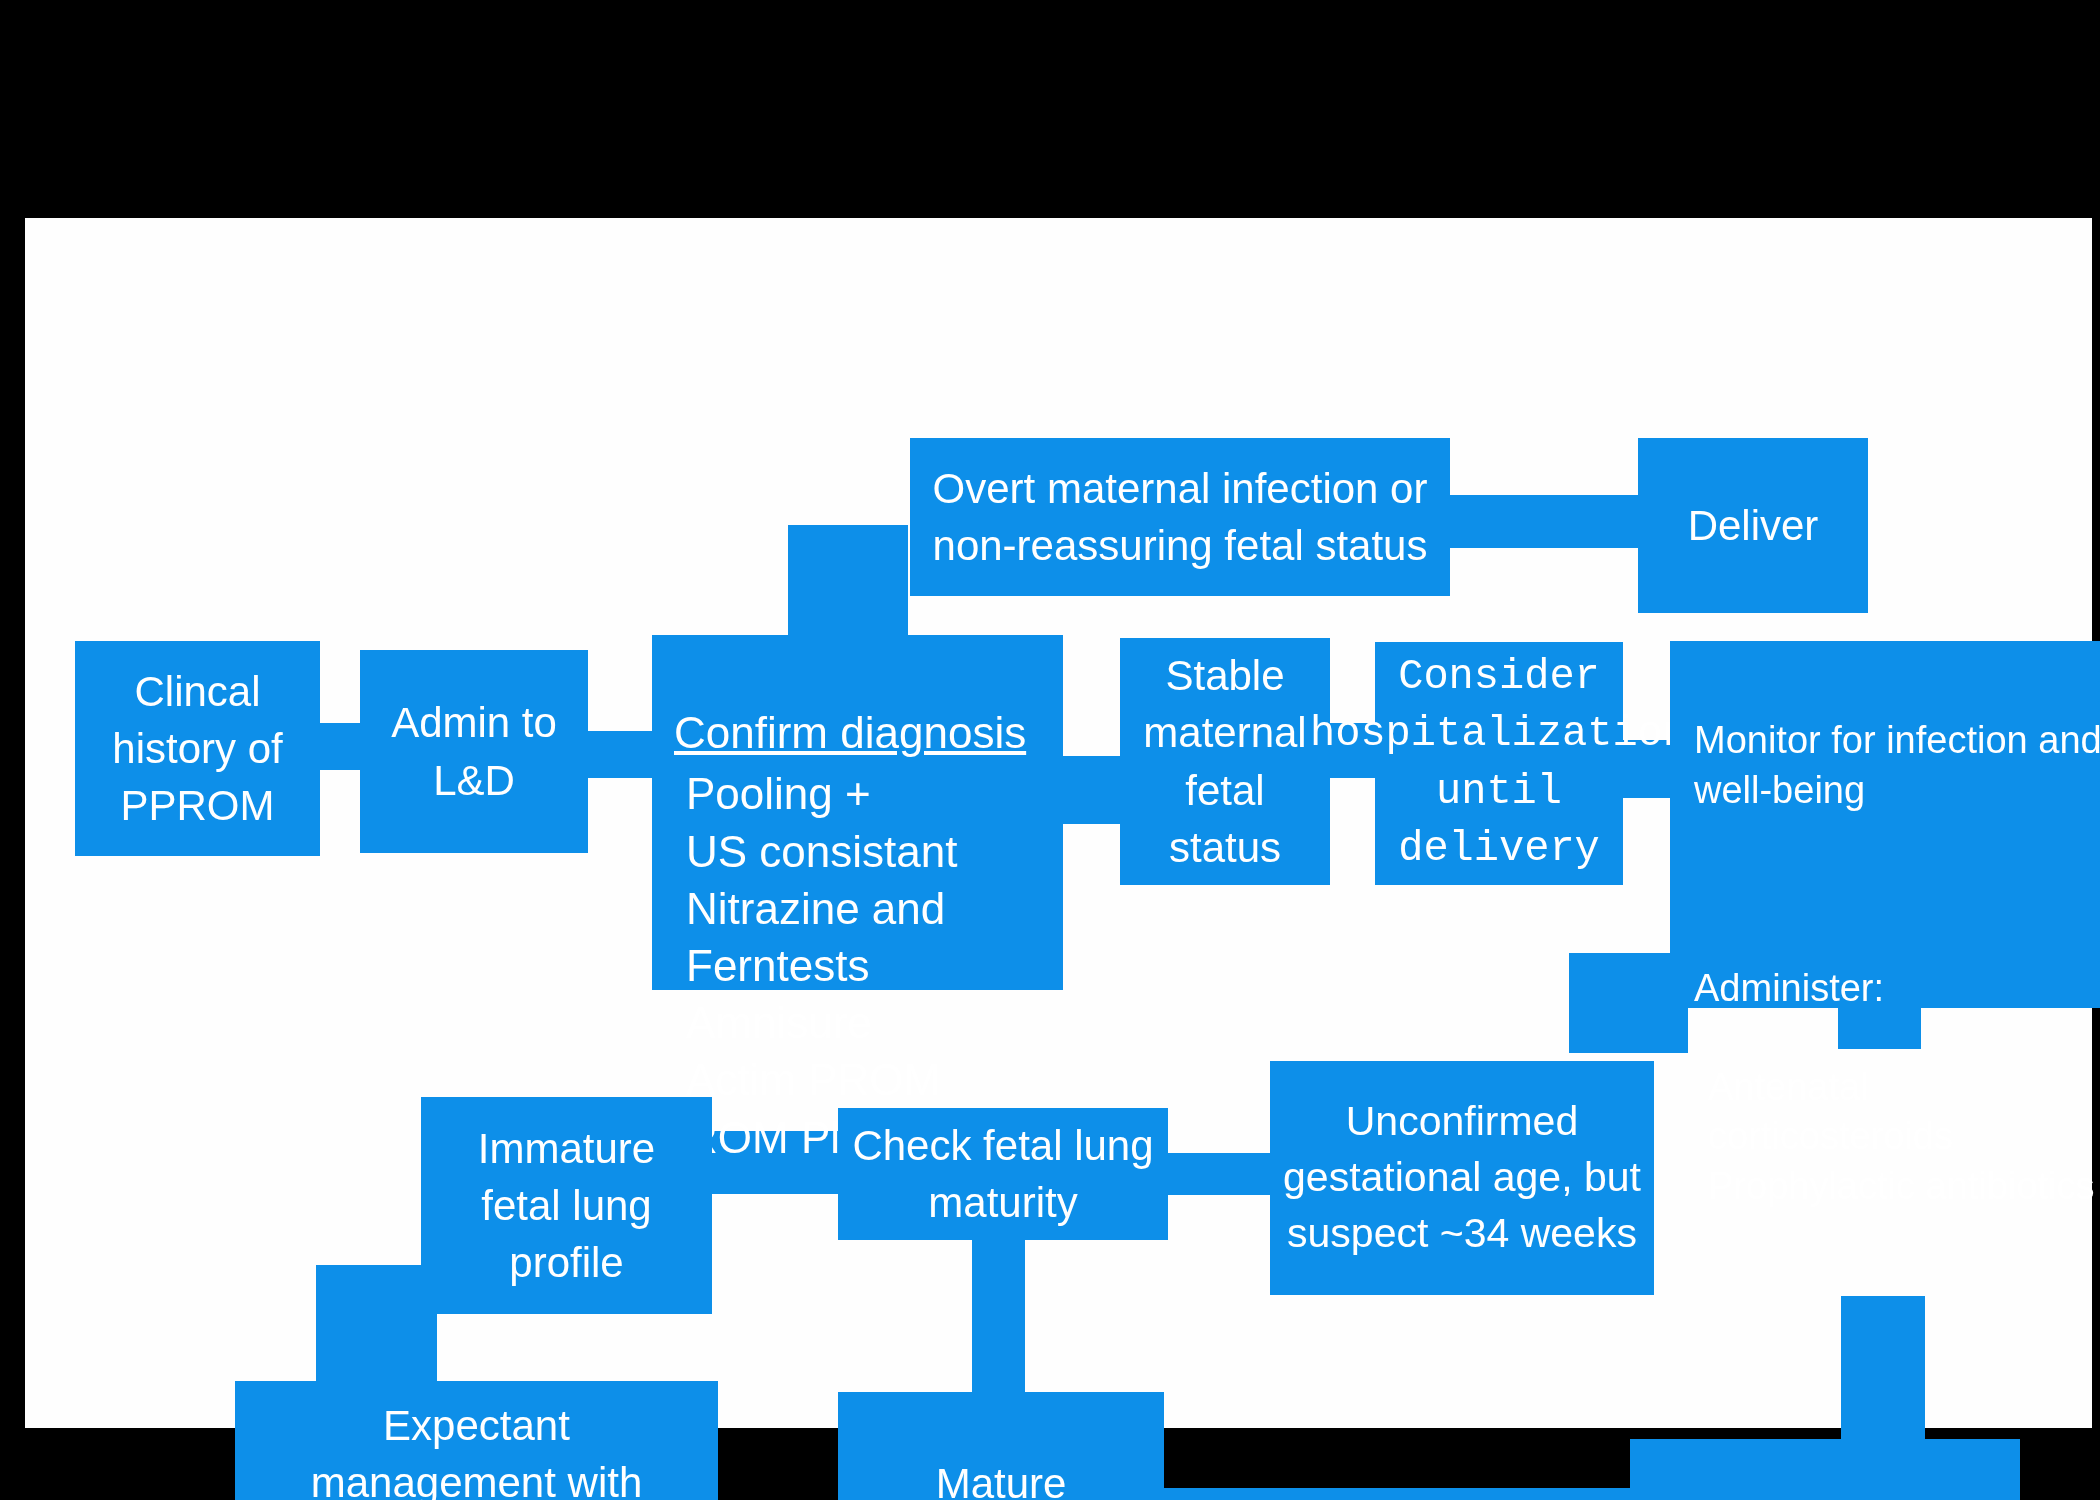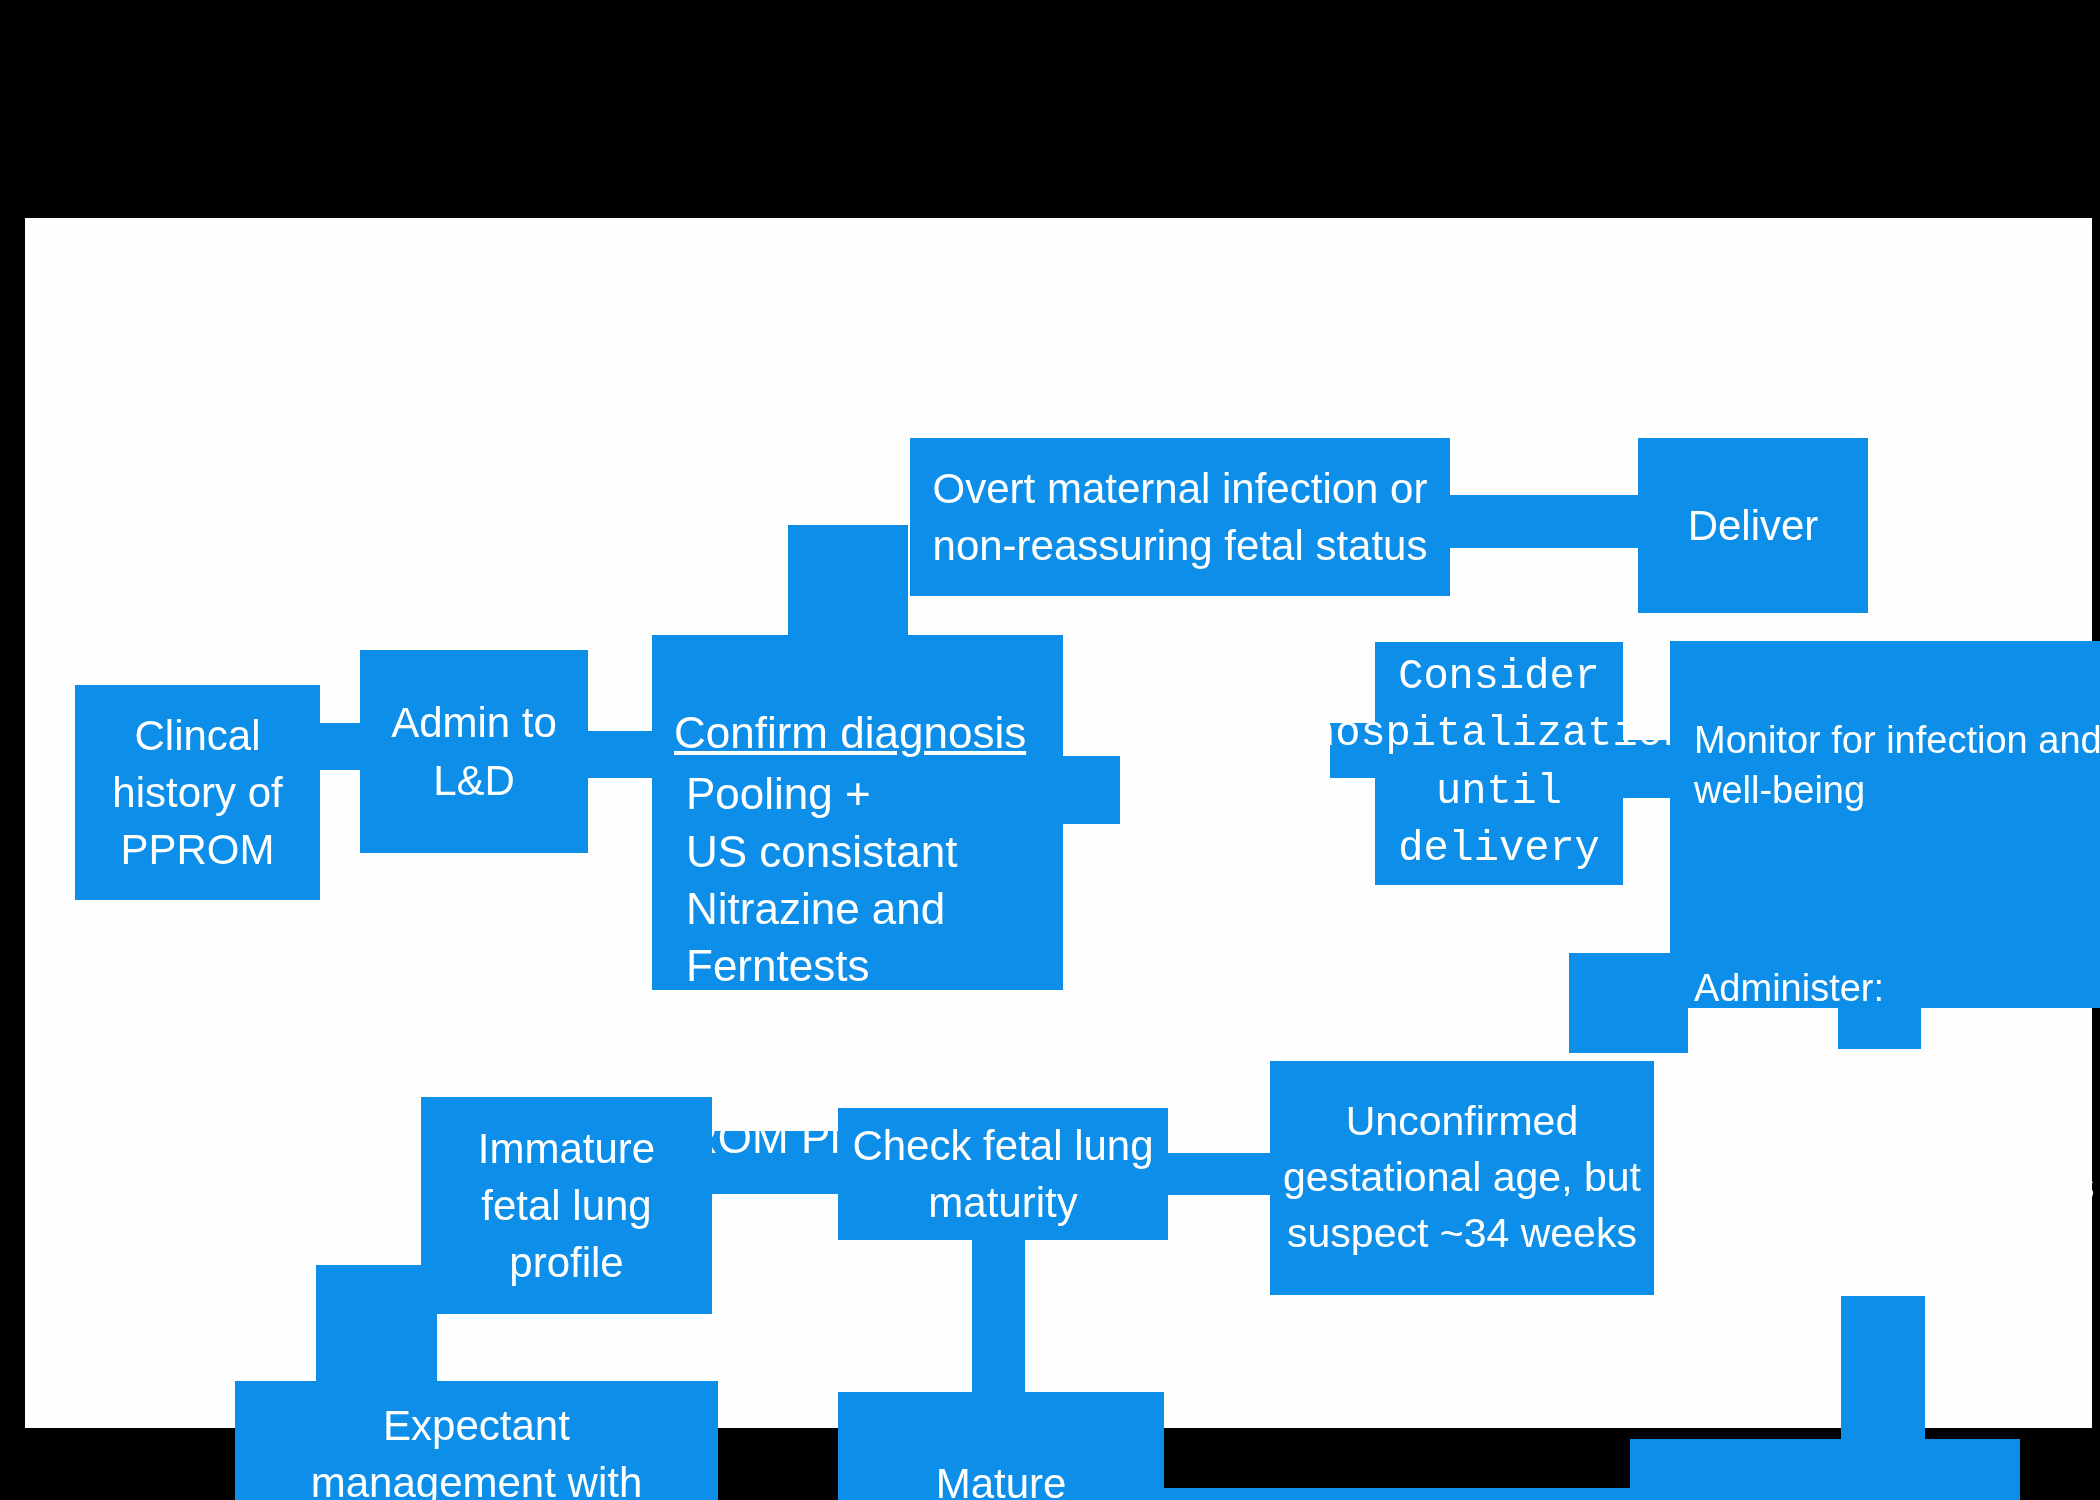--- a/index.html
+++ b/index.html
@@ -4,21 +4,21 @@
 <style>
   html,body{margin:0;padding:0;background:#000;}
   #stage{position:relative;width:2100px;height:1500px;background:#000;overflow:hidden;
          font-family:"Liberation Sans","DejaVu Sans",sans-serif;}
   #canvas{position:absolute;left:25px;top:218px;width:2067px;height:1210px;background:#fefefe;}
   .node{position:absolute;background:#0d8fe9;color:#fff;display:flex;align-items:center;justify-content:center;
         text-align:center;white-space:pre-line;font-size:42px;line-height:1.36;}
   .conn{position:absolute;background:#0d8fe9;}
   .lefty{display:block;text-align:left;}
   
-  .n-clinical  {left:50px;  top:423px;  width:245px; height:215px;margin-top:44px;}
+  .n-clinical  {left:50px;  top:423px;  width:245px; height:215px;}
   .n-admin     {left:335px; top:432px;  width:228px; height:203px;}
   .n-confirm   {left:627px; top:417px;  width:411px; height:355px; font-size:44px; line-height:1.3; padding:12px 0 0 22px; box-sizing:border-box;}
   .n-confirm .title{display:inline-block;text-decoration:underline;margin-bottom:4px;}
   .n-confirm .items{padding-left:12px;}
   .n-overt     {left:885px; top:220px;  width:540px; height:158px;}
   .n-deliver   {left:1613px;top:220px;  width:230px; height:175px;}
   .n-stable    {left:1095px;top:420px;  width:210px; height:247px;}
   .n-consider  {left:1350px;top:424px;  width:248px; height:243px;font-family:Liberation Mono, monospace;}
   .n-monitor   {left:1645px;top:423px;  width:443px; height:367px; font-size:38px; line-height:1.3; padding:26px 0 0 24px; box-sizing:border-box;}
   .n-monitor .gap{height:50px;}
@@ -84,20 +84,24 @@
 Amnisure
 Actim PROM
 ROM Plus</div>
     </div>
 
     <div class="node n-overt">Overt maternal infection or
 non-reassuring fetal status</div>
 
     <div class="node n-deliver">Deliver</div>
 
+    <div class="node n-stable">Stable
+maternal
+fetal
+status</div>
 
     <div class="node n-consider">Consider
 hospitalization
 until
 delivery</div>
 
     <div class="node n-monitor lefty">
       <div>Monitor for infection and
 well-being</div>
       <div class="gap"></div>

